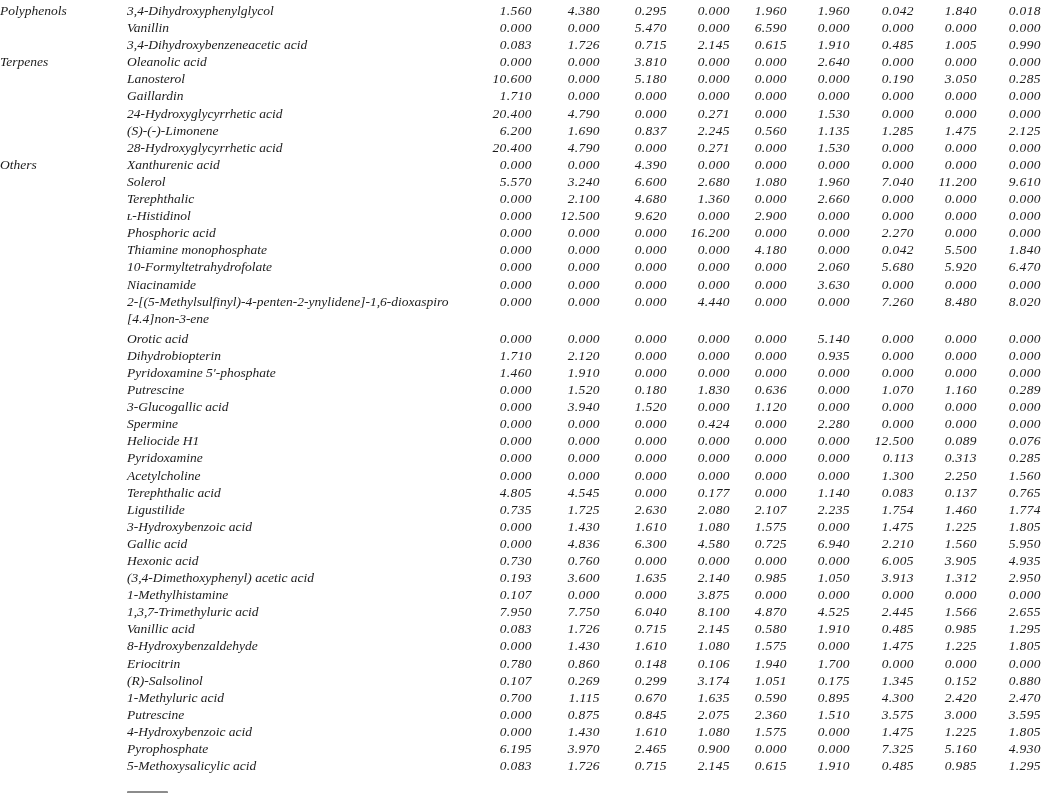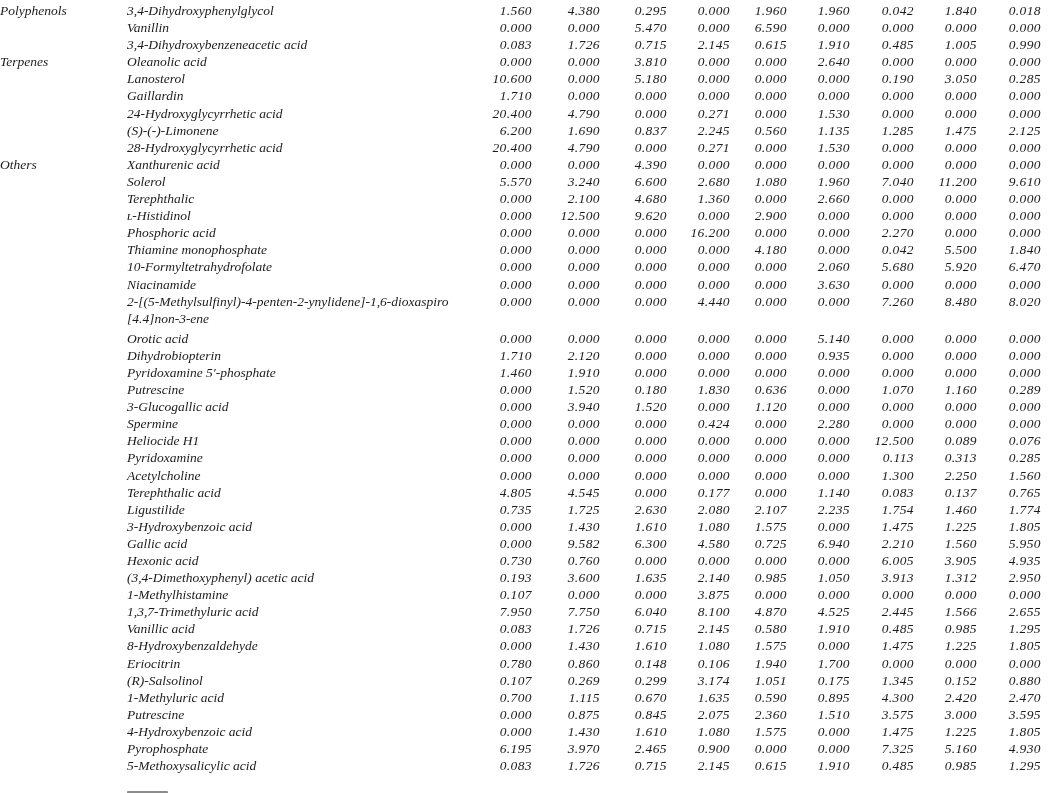--- a/index.html
+++ b/index.html
@@ -447,21 +447,21 @@
           <td class="num">1.575</td>
           <td class="num">0.000</td>
           <td class="num">1.475</td>
           <td class="num">1.225</td>
           <td class="num">1.805</td>
         </tr>
         <tr>
           <td class="cat"></td>
           <td class="name"><span>Gallic acid</span></td>
           <td class="num">0.000</td>
-          <td class="num">9.582</td>
+          <td class="num">4.836</td>
           <td class="num">6.300</td>
           <td class="num">4.580</td>
           <td class="num">0.725</td>
           <td class="num">6.940</td>
           <td class="num">2.210</td>
           <td class="num">1.560</td>
           <td class="num">5.950</td>
         </tr>
         <tr>
           <td class="cat"></td>

